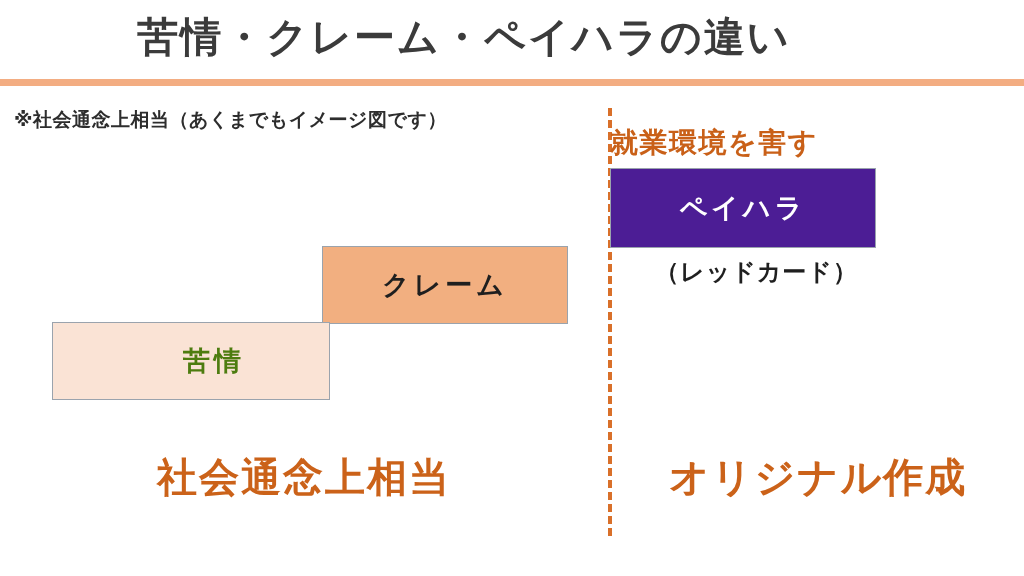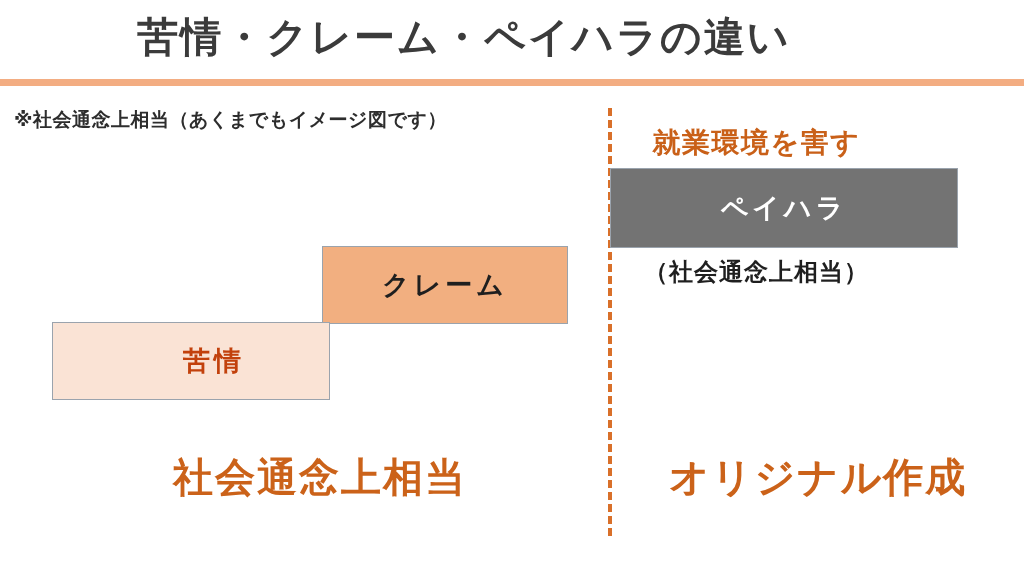--- a/index.html
+++ b/index.html
@@ -75,51 +75,50 @@
   .bar-label {
     font-size: 27px;
     font-weight: 700;
     letter-spacing: 4px;
     white-space: nowrap;
   }
 
   .bar-pehara {
     left: 610px;
     top: 168px;
-    width: 348px;
+    width: 266px;
     height: 80px;
-    background: #737373;
+    background: #4c1d95;
   }
   .bar-pehara .bar-label { color: #ffffff; }
 
   .bar-claim {
     left: 322px;
     top: 246px;
     width: 246px;
     height: 78px;
     background: #f2af80;
   }
   .bar-claim .bar-label { color: #1f1f1f; }
 
   .bar-kujo {
     left: 52px;
     top: 322px;
     width: 278px;
     height: 78px;
     background: #fae3d5;
   }
-  .bar-kujo .bar-label { color: #c2410c; margin-left: 46px; }
+  .bar-kujo .bar-label { color: #4d7c0f; margin-left: 46px; }
 
   
   .callout-top {
     position: absolute;
     left: 610px;
     top: 124px;
     width: 293px;
-    text-align: center;
     font-size: 28px;
     font-weight: 700;
     letter-spacing: 1.5px;
     color: #c96018;
     white-space: nowrap;
   }
   .callout-bottom {
     position: absolute;
     left: 610px;
     top: 256px;
@@ -136,21 +135,21 @@
   .zone-caption {
     position: absolute;
     top: 450px;
     font-size: 40px;
     font-weight: 700;
     letter-spacing: 2px;
     color: #cb6219;
     white-space: nowrap;
     text-align: center;
   }
-  .zone-left  { left: 16px;   width: 608px; }
+  .zone-left  { left: 0px;   width: 608px; }
   .zone-right { left: 612px; width: 412px; }
 </style>
 </head>
 <body>
 
 <div id="slide">
 
   <div class="title">苦情・クレーム・ペイハラの違い</div>
 
   <div class="header-rule"></div>
@@ -158,21 +157,21 @@
   <div class="note">※社会通念上相当（あくまでもイメージ図です）</div>
 
   <div class="divider"></div>
 
   <div class="callout-top">就業環境を害す</div>
 
   <div class="bar bar-pehara">
     <span class="bar-label">ペイハラ</span>
   </div>
 
-  <div class="callout-bottom">（社会通念上相当）</div>
+  <div class="callout-bottom">（レッドカード）</div>
 
   <div class="bar bar-claim">
     <span class="bar-label">クレーム</span>
   </div>
 
   <div class="bar bar-kujo">
     <span class="bar-label">苦情</span>
   </div>
 
   <div class="zone-caption zone-left">社会通念上相当</div>

